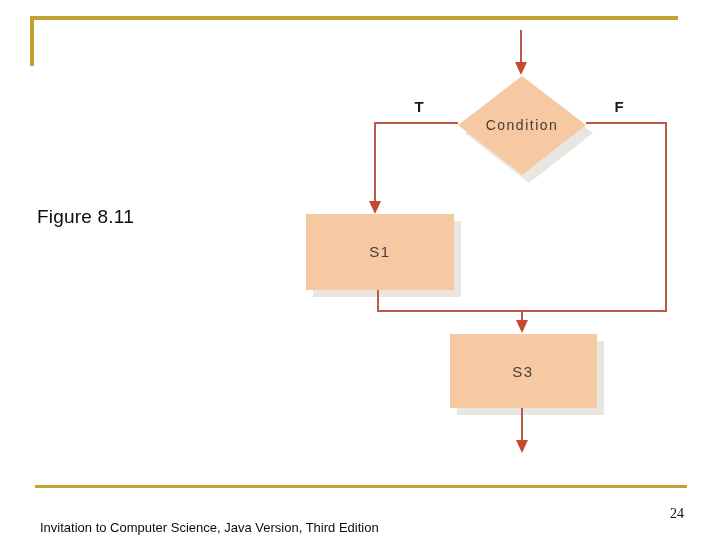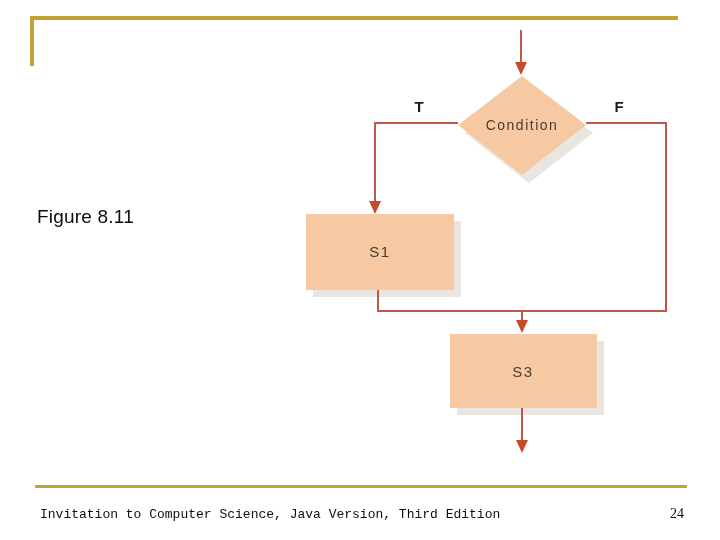--- a/index.html
+++ b/index.html
@@ -28,22 +28,22 @@
   .title-block {
     position: absolute; left: 37px; top: 190px;
     color: #0d0d0d;
     font-size: 19px;
     line-height: 29px;
     letter-spacing: 0.2px;
     margin-top: 12px;
   }
   
   .footer-text {
-    position: absolute; left: 40px; top: 507px;
-    font-family: Liberation Mono, monospace;
+    position: absolute; left: 40px; top: 520px;
+    font-family: Liberation Sans, sans-serif;
     font-size: 13px; color: #0d0d0d;
   }
   .page-number {
     position: absolute; right: 36px; top: 506px;
     font-family: "Liberation Serif", serif;
     font-size: 14px; color: #0d0d0d;
   }
   
   .flowchart {
     position: absolute; left: 0; top: 0;

